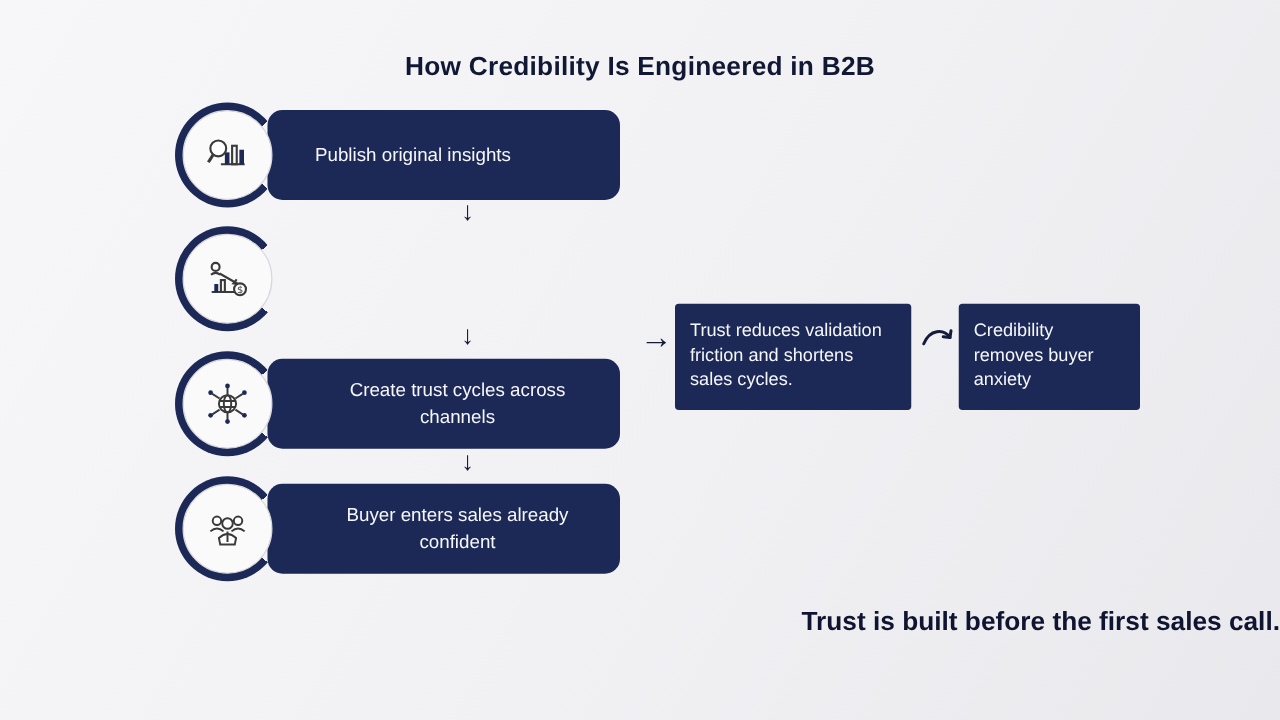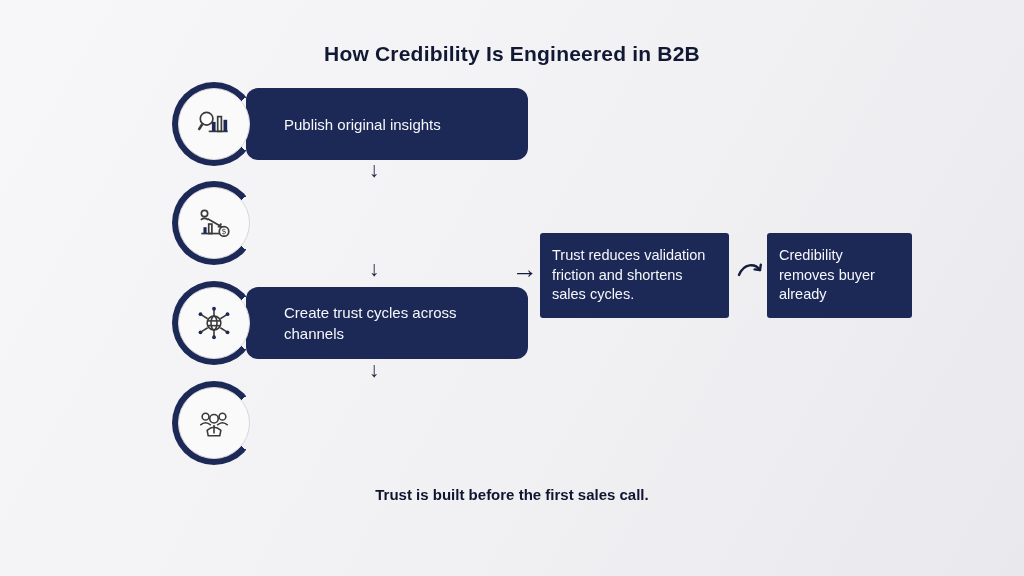--- a/index.html
+++ b/index.html
@@ -23,31 +23,32 @@
     font-size: 21px;
     font-weight: 700;
     color: #111834;
     letter-spacing: 0.2px;
   }
   .footer-text {
     position: absolute;
     top: 486px;
     left: 0;
     width: 100%;
+    text-align: right;
+    font-size: 21px;
+    font-weight: 700;
+    color: #0f1530;
+  }
+  .step-row {
+    position: absolute;
+    left: 140px;
+    display: flex;
+    align-items: center;
+    height: 84px;
     text-align: center;
-    font-size: 15px;
-    font-weight: 700;
-    color: #0f1530;
-  }
-  .step-row {
-    position: absolute;
-    left: 172px;
-    display: flex;
-    align-items: center;
-    height: 84px;
   }
   .badge {
     position: relative;
     width: 84px;
     height: 84px;
     border-radius: 50%;
     background: conic-gradient(#1c2957 0deg 50deg, rgba(0,0,0,0) 50deg 130deg, #1c2957 130deg 360deg);
     z-index: 2;
     flex: 0 0 auto;
   }
@@ -98,20 +99,21 @@
     line-height: 1;
   }
   .outcome-box {
     position: absolute;
     background: #1c2957;
     border-radius: 3px;
     box-sizing: border-box;
     display: flex;
     align-items: center;
     padding: 10px 12px;
+    margin-top: 10px;
   }
   .outcome-box.mid { left: 540px; top: 233px; width: 189px; height: 85px; }
   .outcome-box.right { left: 767px; top: 233px; width: 145px; height: 85px; }
   .outcome-label {
     color: #f6f7fb;
     font-size: 14.5px;
     line-height: 1.35;
   }
   .curve-arrow {
     position: absolute;
@@ -204,32 +206,35 @@
           <circle cx="10" cy="12" r="3.2" fill="#ffffff"></circle>
           <path d="M5 20 q5 -4.5 10 0" fill="#ffffff"></path>
           <circle cx="26" cy="12" r="3.2" fill="#ffffff"></circle>
           <path d="M21 20 q5 -4.5 10 0" fill="#ffffff"></path>
           <circle cx="18" cy="14" r="4" fill="#ffffff"></circle>
           <path d="M11.5 25 q6.5 -6 13 0 l-1 5 h-11 z" fill="#ffffff"></path>
           <line x1="18" y1="20" x2="18" y2="28"></line>
         </svg>
       </div>
     </div>
+    <div class="step-box">
+      <span class="step-label">Buyer enters sales already confident</span>
+    </div>
   </div>
 
   <div class="right-arrow">→</div>
 
   <div class="outcome-box mid">
     <span class="outcome-label">Trust reduces validation friction and shortens sales cycles.</span>
   </div>
 
   <svg class="curve-arrow" width="28" height="24" viewBox="0 0 28 24" fill="none" stroke="#141c3c" stroke-width="2.4" stroke-linecap="round">
     <path d="M3 17 C 8 5, 19 5, 24 12"></path>
     <path d="M24 12 l0.8 -5.4 M24 12 l-5.4 -0.6"></path>
   </svg>
 
   <div class="outcome-box right">
-    <span class="outcome-label">Credibility removes buyer already</span>
+    <span class="outcome-label">Credibility removes buyer anxiety</span>
   </div>
 
   <div class="footer-text">Trust is built before the first sales call.</div>
 
 </div>
 
 </body></html>

